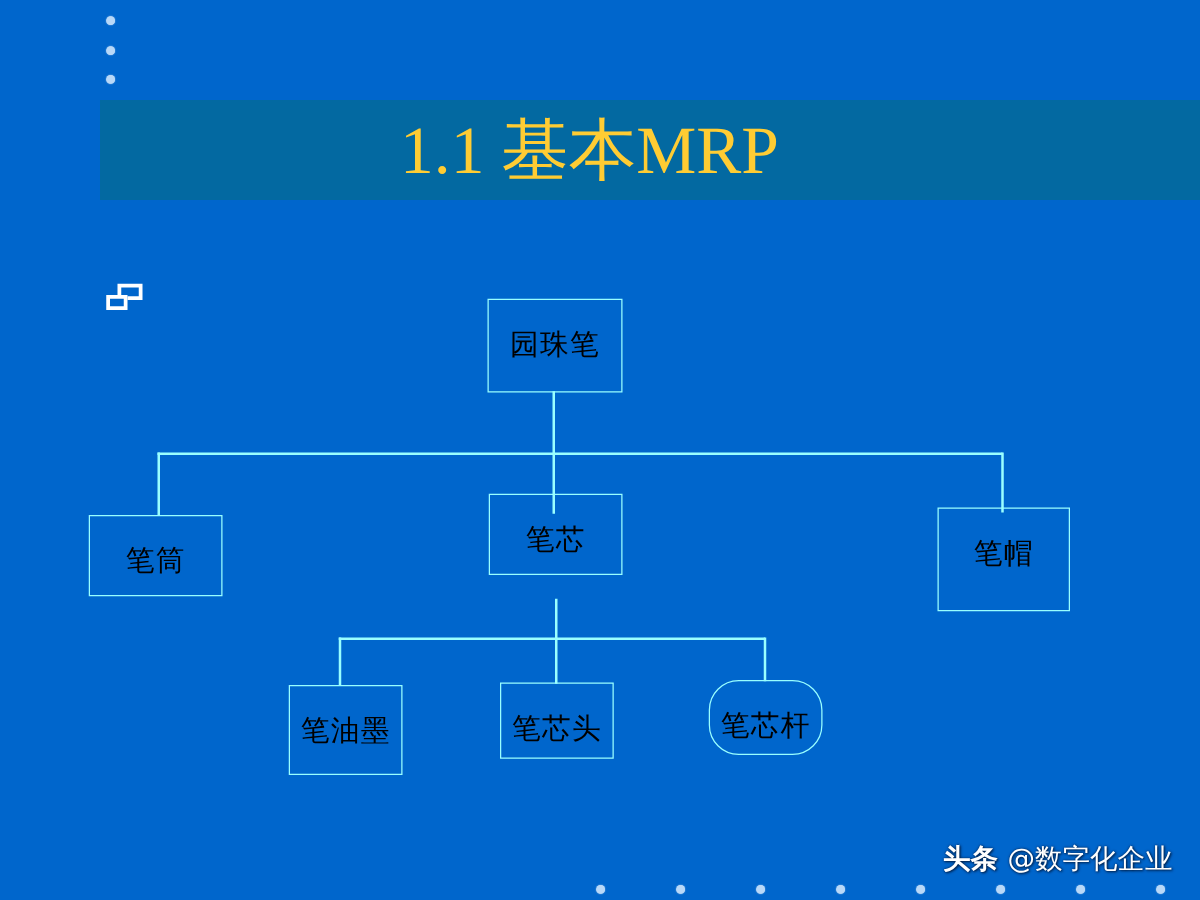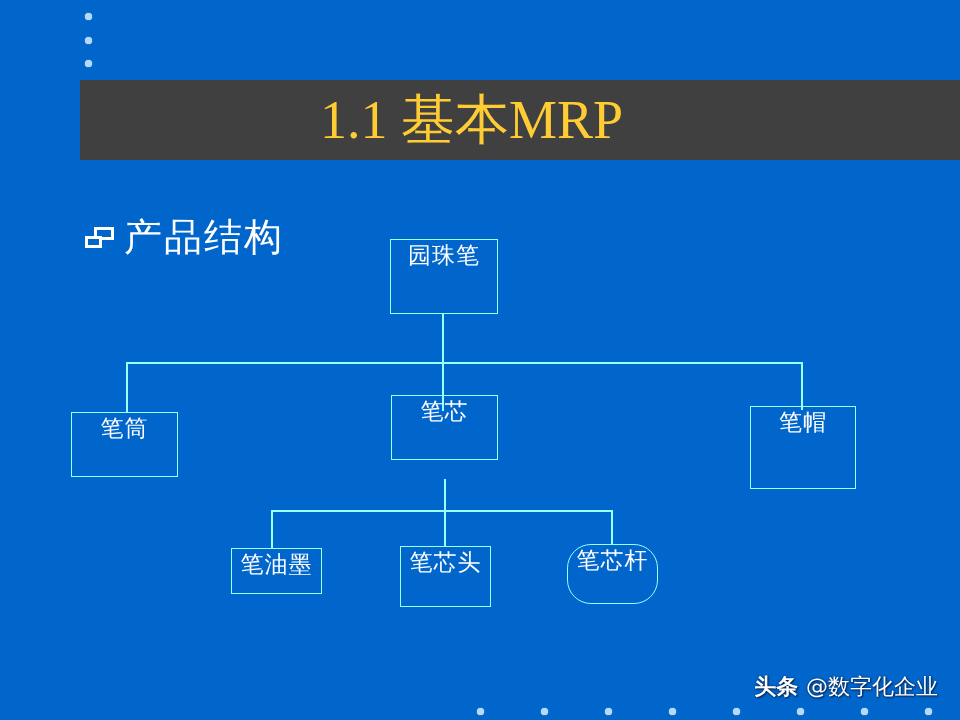--- a/index.html
+++ b/index.html
@@ -7,21 +7,21 @@
     width: 960px; height: 720px; overflow: hidden; position: relative;
     background: #0066cc;
     font-family: "DejaVu Sans", "Liberation Sans", sans-serif;
   }
   .dot {
     position: absolute; width: 7px; height: 7px; border-radius: 50%;
     background: #b8d8f8; box-shadow: 0 0 1px #e0f0ff;
   }
   .title-bar {
     position: absolute; left: 80px; top: 80px; width: 880px; height: 80px;
-    background: #404040;
+    background: #0369a1;
   }
   .title-text {
     position: absolute; left: 240px; top: 0; height: 80px; line-height: 80px;
     font-family: "Liberation Serif", "DejaVu Serif", serif;
     font-size: 54px; color: #ffcc33; white-space: nowrap;
   }
   .section {
     position: absolute; left: 82px; top: 212px; height: 50px;
     display: flex; align-items: center; color: #ffffff;
   }
@@ -34,21 +34,21 @@
   }
   .section-icon .b2 {
     position: absolute; left: 12px; top: 5px; width: 20px; height: 13px;
     border: 3px solid #fff; box-sizing: border-box; border-left-width: 3px;
     background: #0066cc; z-index: 0;
   }
   .section-icon .b1 { z-index: 1; background: #0066cc; }
   .section-label { font-size: 38px; letter-spacing: 2px; }
   .node {
     position: absolute; border: 1.5px solid #99ffff; box-sizing: border-box;
-    color: #ffffff; font-size: 23px; text-align: center; padding-top: 0;
+    color: #000000; font-size: 23px; text-align: center; padding-top: 20px;
     letter-spacing: 1px; white-space: nowrap;
   }
   .line { position: absolute; background: #99ffff; }
   .watermark {
     position: absolute; right: 22px; top: 672px; font-size: 22px; color: #ffffff;
     font-weight: bold; text-shadow: 1px 1px 2px #00224d, 0 0 2px #00224d;
     white-space: nowrap;
   }
   .watermark .handle { font-weight: normal; }
 </style>
@@ -61,21 +61,20 @@
 
 <div class="title-bar">
   <div class="title-text">1.1 基本MRP</div>
 </div>
 
 <div class="section">
   <div class="section-icon">
     <div class="b2"></div>
     <div class="b1"></div>
   </div>
-  <span class="section-label">产品结构</span>
 </div>
 
 <div class="line" style="left:442px; top:313px; width:1.5px; height:98px;"></div>
 <div class="line" style="left:126px; top:362px; width:676px; height:1.5px;"></div>
 <div class="line" style="left:126px; top:362px; width:1.5px; height:50px;"></div>
 <div class="line" style="left:801px; top:362px; width:1.5px; height:48px;"></div>
 <div class="line" style="left:444px; top:479px; width:1.5px; height:68px;"></div>
 <div class="line" style="left:271px; top:510px; width:341px; height:1.5px;"></div>
 <div class="line" style="left:271px; top:510px; width:1.5px; height:38px;"></div>
 <div class="line" style="left:611px; top:510px; width:1.5px; height:35px;"></div>
@@ -87,21 +86,21 @@
 <div class="node" style="left:71px; top:412px; width:107px; height:65px;">
   <span>笔筒</span>
 </div>
 <div class="node" style="left:391px; top:395px; width:107px; height:65px;">
   <span>笔芯</span>
 </div>
 <div class="node" style="left:750px; top:406px; width:106px; height:83px;">
   <span>笔帽</span>
 </div>
 
-<div class="node" style="left:231px; top:548px; width:91px; height:46px;">
+<div class="node" style="left:231px; top:548px; width:91px; height:72px;">
   <span>笔油墨</span>
 </div>
 <div class="node" style="left:400px; top:546px; width:91px; height:61px;">
   <span>笔芯头</span>
 </div>
 <div class="node" style="left:567px; top:544px; width:91px; height:60px;border-radius:24px;">
   <span>笔芯杆</span>
 </div>
 
 <div class="watermark">

